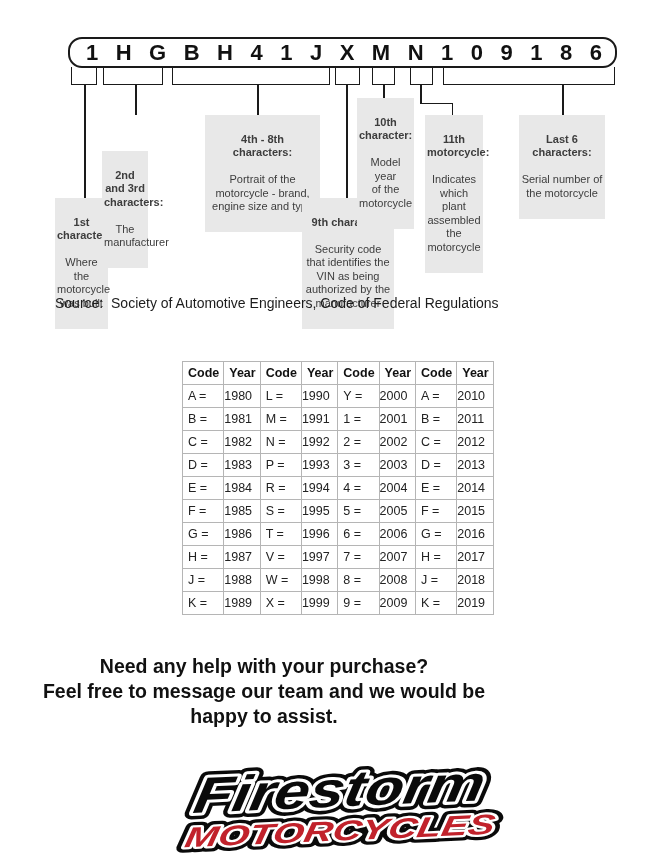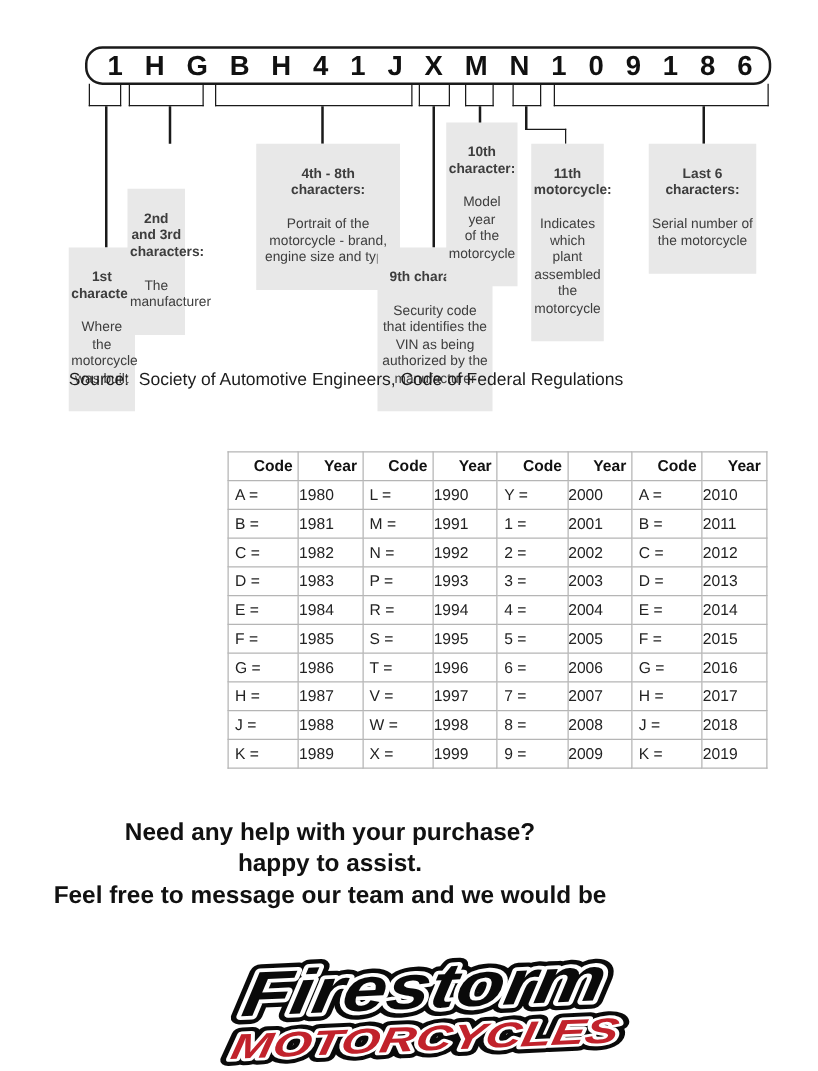--- a/index.html
+++ b/index.html
@@ -75,21 +75,21 @@
   .year-table th, .year-table td {
     border: 1px solid #b5b5b5;
     font-size: 12.5px;
     color: #222;
     height: 23px;
     line-height: 14px;
   }
   .year-table th {
     font-weight: bold;
     text-align: left;
-    padding: 3px 4px 3px 20px;
+    padding: 3px 4px 3px 5px;
     color: #111;
   }
   .year-table th.col-code, .year-table td.col-code { width: 36px; }
   .year-table th.col-year, .year-table td.col-year { width: 35px; text-align: center; }
   .year-table td.col-code { text-align: left; padding-left: 5px; }
   .year-table td.col-year { text-align: left; padding-right: 5px; }
 
   
   .help-text {
     position: absolute;
@@ -323,22 +323,22 @@
           <td class="col-code">9 =</td>
           <td class="col-year">2009</td>
           <td class="col-code">K =</td>
           <td class="col-year">2019</td>
         </tr>
       </tbody>
   </table>
 
   <div class="help-text" id="help-text">
       <div>Need any help with your purchase?</div>
+      <div>Feel free to message our team and we would be</div>
       <div>happy to assist.</div>
-      <div>Feel free to message our team and we would be</div>
     </div>
 
   <div class="logo-wrap">
     <svg width="392" height="94" viewBox="0 0 392 94">
       <g transform="rotate(-2.5 196 47)">
         <g transform="skewX(-13)">
           <text class="logo-text" x="216" y="44" text-anchor="middle" font-size="50" textLength="290" lengthAdjust="spacingAndGlyphs" stroke="#0a0a0a" stroke-width="13" stroke-linejoin="round" fill="none">Firestorm</text>
           <text class="logo-text" x="216" y="44" text-anchor="middle" font-size="50" textLength="290" lengthAdjust="spacingAndGlyphs" stroke="#ffffff" stroke-width="6" stroke-linejoin="round" fill="#0a0a0a" paint-order="stroke">Firestorm</text>
           <text class="logo-text" x="224" y="78" text-anchor="middle" font-size="28" textLength="310" lengthAdjust="spacingAndGlyphs" stroke="#0a0a0a" stroke-width="11" stroke-linejoin="round" fill="none">MOTORCYCLES</text>
           <text class="logo-text" x="224" y="78" text-anchor="middle" font-size="28" textLength="310" lengthAdjust="spacingAndGlyphs" stroke="#ffffff" stroke-width="4.5" stroke-linejoin="round" fill="#c1222b" paint-order="stroke">MOTORCYCLES</text>

